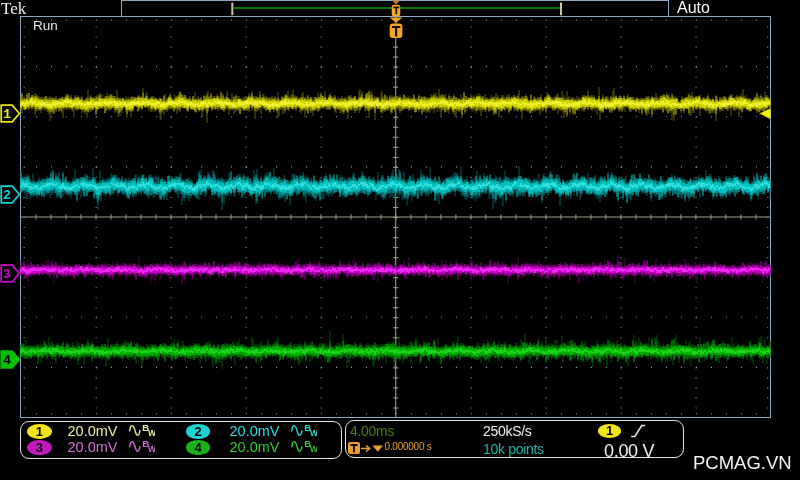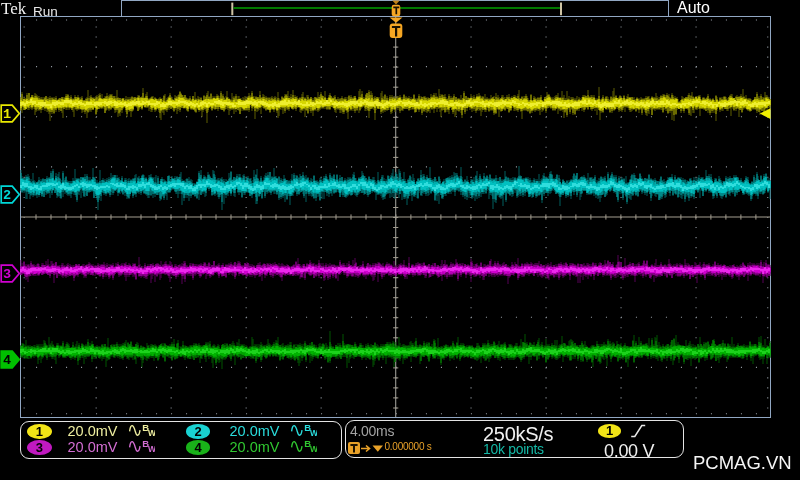--- a/index.html
+++ b/index.html
@@ -1,21 +1,21 @@
 <!DOCTYPE html>
 <html><head><meta charset="utf-8"><style>html,body{margin:0;padding:0;background:#000;width:800px;height:480px;overflow:hidden}body{font-family:"Liberation Sans",sans-serif;position:relative}.t{position:absolute;white-space:pre}</style></head><body>
 <div style="position:absolute;left:19.8px;top:15.8px;width:751.6px;height:402.6px;border:1.5px solid #91a7c3;box-sizing:border-box"></div>
 <div style="position:absolute;left:121px;top:0px;width:548px;height:16.6px;border:1.4px solid #91a7c3;border-top-width:1px;box-sizing:border-box;background:#000"></div>
 <svg style="position:absolute;left:0;top:0" width="800" height="20" viewBox="0 0 800 20">
     <path d="M232.3 2.6V15.2" stroke="#cfc4a4" stroke-width="2"></path>
     <path d="M561 2.6V15.2" stroke="#cfc4a4" stroke-width="2"></path>
     <path d="M233.5 8.1H560" stroke="#00a000" stroke-width="1.5"></path>
   </svg>
 <div class="t" style="left:1px;top:-1px;font-family:'Liberation Serif',serif;font-weight:normal;font-size:17px;color:#f2f2f2">Tek</div>
-<div class="t" style="left:33px;top:4px;font-size:13.5px;color:#e8e8e8">Run</div>
+<div class="t" style="left:33px;top:18px;font-size:13.5px;color:#e8e8e8">Run</div>
 <div class="t" style="left:677px;top:-1px;font-size:16px;color:#ffffff">Auto</div>
 <svg width="800" height="480" viewBox="0 0 800 480" style="position:absolute;left:0;top:0">
     <path d="M95.6 27h1.1M95.6 37h1.1M95.6 47.1h1.1M95.6 57.1h1.1M95.6 67.1h1.1M95.6 77.2h1.1M95.6 87.2h1.1M95.6 97.2h1.1M95.6 107.2h1.1M95.6 117.3h1.1M95.6 127.3h1.1M95.6 137.3h1.1M95.6 147.3h1.1M95.6 157.4h1.1M95.6 167.4h1.1M95.6 177.4h1.1M95.6 187.4h1.1M95.6 197.5h1.1M95.6 207.5h1.1M95.6 217.5h1.1M95.6 227.5h1.1M95.6 237.6h1.1M95.6 247.6h1.1M95.6 257.6h1.1M95.6 267.6h1.1M95.6 277.7h1.1M95.6 287.7h1.1M95.6 297.7h1.1M95.6 307.7h1.1M95.6 317.7h1.1M95.6 327.8h1.1M95.6 337.8h1.1M95.6 347.8h1.1M95.6 357.8h1.1M95.6 367.9h1.1M95.6 377.9h1.1M95.6 387.9h1.1M95.6 397.9h1.1M95.6 408h1.1M170.6 27h1.1M170.6 37h1.1M170.6 47.1h1.1M170.6 57.1h1.1M170.6 67.1h1.1M170.6 77.2h1.1M170.6 87.2h1.1M170.6 97.2h1.1M170.6 107.2h1.1M170.6 117.3h1.1M170.6 127.3h1.1M170.6 137.3h1.1M170.6 147.3h1.1M170.6 157.4h1.1M170.6 167.4h1.1M170.6 177.4h1.1M170.6 187.4h1.1M170.6 197.5h1.1M170.6 207.5h1.1M170.6 217.5h1.1M170.6 227.5h1.1M170.6 237.6h1.1M170.6 247.6h1.1M170.6 257.6h1.1M170.6 267.6h1.1M170.6 277.7h1.1M170.6 287.7h1.1M170.6 297.7h1.1M170.6 307.7h1.1M170.6 317.7h1.1M170.6 327.8h1.1M170.6 337.8h1.1M170.6 347.8h1.1M170.6 357.8h1.1M170.6 367.9h1.1M170.6 377.9h1.1M170.6 387.9h1.1M170.6 397.9h1.1M170.6 408h1.1M245.6 27h1.1M245.6 37h1.1M245.6 47.1h1.1M245.6 57.1h1.1M245.6 67.1h1.1M245.6 77.2h1.1M245.6 87.2h1.1M245.6 97.2h1.1M245.6 107.2h1.1M245.6 117.3h1.1M245.6 127.3h1.1M245.6 137.3h1.1M245.6 147.3h1.1M245.6 157.4h1.1M245.6 167.4h1.1M245.6 177.4h1.1M245.6 187.4h1.1M245.6 197.5h1.1M245.6 207.5h1.1M245.6 217.5h1.1M245.6 227.5h1.1M245.6 237.6h1.1M245.6 247.6h1.1M245.6 257.6h1.1M245.6 267.6h1.1M245.6 277.7h1.1M245.6 287.7h1.1M245.6 297.7h1.1M245.6 307.7h1.1M245.6 317.7h1.1M245.6 327.8h1.1M245.6 337.8h1.1M245.6 347.8h1.1M245.6 357.8h1.1M245.6 367.9h1.1M245.6 377.9h1.1M245.6 387.9h1.1M245.6 397.9h1.1M245.6 408h1.1M320.6 27h1.1M320.6 37h1.1M320.6 47.1h1.1M320.6 57.1h1.1M320.6 67.1h1.1M320.6 77.2h1.1M320.6 87.2h1.1M320.6 97.2h1.1M320.6 107.2h1.1M320.6 117.3h1.1M320.6 127.3h1.1M320.6 137.3h1.1M320.6 147.3h1.1M320.6 157.4h1.1M320.6 167.4h1.1M320.6 177.4h1.1M320.6 187.4h1.1M320.6 197.5h1.1M320.6 207.5h1.1M320.6 217.5h1.1M320.6 227.5h1.1M320.6 237.6h1.1M320.6 247.6h1.1M320.6 257.6h1.1M320.6 267.6h1.1M320.6 277.7h1.1M320.6 287.7h1.1M320.6 297.7h1.1M320.6 307.7h1.1M320.6 317.7h1.1M320.6 327.8h1.1M320.6 337.8h1.1M320.6 347.8h1.1M320.6 357.8h1.1M320.6 367.9h1.1M320.6 377.9h1.1M320.6 387.9h1.1M320.6 397.9h1.1M320.6 408h1.1M395.6 27h1.1M395.6 37h1.1M395.6 47.1h1.1M395.6 57.1h1.1M395.6 67.1h1.1M395.6 77.2h1.1M395.6 87.2h1.1M395.6 97.2h1.1M395.6 107.2h1.1M395.6 117.3h1.1M395.6 127.3h1.1M395.6 137.3h1.1M395.6 147.3h1.1M395.6 157.4h1.1M395.6 167.4h1.1M395.6 177.4h1.1M395.6 187.4h1.1M395.6 197.5h1.1M395.6 207.5h1.1M395.6 217.5h1.1M395.6 227.5h1.1M395.6 237.6h1.1M395.6 247.6h1.1M395.6 257.6h1.1M395.6 267.6h1.1M395.6 277.7h1.1M395.6 287.7h1.1M395.6 297.7h1.1M395.6 307.7h1.1M395.6 317.7h1.1M395.6 327.8h1.1M395.6 337.8h1.1M395.6 347.8h1.1M395.6 357.8h1.1M395.6 367.9h1.1M395.6 377.9h1.1M395.6 387.9h1.1M395.6 397.9h1.1M395.6 408h1.1M470.5 27h1.1M470.5 37h1.1M470.5 47.1h1.1M470.5 57.1h1.1M470.5 67.1h1.1M470.5 77.2h1.1M470.5 87.2h1.1M470.5 97.2h1.1M470.5 107.2h1.1M470.5 117.3h1.1M470.5 127.3h1.1M470.5 137.3h1.1M470.5 147.3h1.1M470.5 157.4h1.1M470.5 167.4h1.1M470.5 177.4h1.1M470.5 187.4h1.1M470.5 197.5h1.1M470.5 207.5h1.1M470.5 217.5h1.1M470.5 227.5h1.1M470.5 237.6h1.1M470.5 247.6h1.1M470.5 257.6h1.1M470.5 267.6h1.1M470.5 277.7h1.1M470.5 287.7h1.1M470.5 297.7h1.1M470.5 307.7h1.1M470.5 317.7h1.1M470.5 327.8h1.1M470.5 337.8h1.1M470.5 347.8h1.1M470.5 357.8h1.1M470.5 367.9h1.1M470.5 377.9h1.1M470.5 387.9h1.1M470.5 397.9h1.1M470.5 408h1.1M545.5 27h1.1M545.5 37h1.1M545.5 47.1h1.1M545.5 57.1h1.1M545.5 67.1h1.1M545.5 77.2h1.1M545.5 87.2h1.1M545.5 97.2h1.1M545.5 107.2h1.1M545.5 117.3h1.1M545.5 127.3h1.1M545.5 137.3h1.1M545.5 147.3h1.1M545.5 157.4h1.1M545.5 167.4h1.1M545.5 177.4h1.1M545.5 187.4h1.1M545.5 197.5h1.1M545.5 207.5h1.1M545.5 217.5h1.1M545.5 227.5h1.1M545.5 237.6h1.1M545.5 247.6h1.1M545.5 257.6h1.1M545.5 267.6h1.1M545.5 277.7h1.1M545.5 287.7h1.1M545.5 297.7h1.1M545.5 307.7h1.1M545.5 317.7h1.1M545.5 327.8h1.1M545.5 337.8h1.1M545.5 347.8h1.1M545.5 357.8h1.1M545.5 367.9h1.1M545.5 377.9h1.1M545.5 387.9h1.1M545.5 397.9h1.1M545.5 408h1.1M620.5 27h1.1M620.5 37h1.1M620.5 47.1h1.1M620.5 57.1h1.1M620.5 67.1h1.1M620.5 77.2h1.1M620.5 87.2h1.1M620.5 97.2h1.1M620.5 107.2h1.1M620.5 117.3h1.1M620.5 127.3h1.1M620.5 137.3h1.1M620.5 147.3h1.1M620.5 157.4h1.1M620.5 167.4h1.1M620.5 177.4h1.1M620.5 187.4h1.1M620.5 197.5h1.1M620.5 207.5h1.1M620.5 217.5h1.1M620.5 227.5h1.1M620.5 237.6h1.1M620.5 247.6h1.1M620.5 257.6h1.1M620.5 267.6h1.1M620.5 277.7h1.1M620.5 287.7h1.1M620.5 297.7h1.1M620.5 307.7h1.1M620.5 317.7h1.1M620.5 327.8h1.1M620.5 337.8h1.1M620.5 347.8h1.1M620.5 357.8h1.1M620.5 367.9h1.1M620.5 377.9h1.1M620.5 387.9h1.1M620.5 397.9h1.1M620.5 408h1.1M695.5 27h1.1M695.5 37h1.1M695.5 47.1h1.1M695.5 57.1h1.1M695.5 67.1h1.1M695.5 77.2h1.1M695.5 87.2h1.1M695.5 97.2h1.1M695.5 107.2h1.1M695.5 117.3h1.1M695.5 127.3h1.1M695.5 137.3h1.1M695.5 147.3h1.1M695.5 157.4h1.1M695.5 167.4h1.1M695.5 177.4h1.1M695.5 187.4h1.1M695.5 197.5h1.1M695.5 207.5h1.1M695.5 217.5h1.1M695.5 227.5h1.1M695.5 237.6h1.1M695.5 247.6h1.1M695.5 257.6h1.1M695.5 267.6h1.1M695.5 277.7h1.1M695.5 287.7h1.1M695.5 297.7h1.1M695.5 307.7h1.1M695.5 317.7h1.1M695.5 327.8h1.1M695.5 337.8h1.1M695.5 347.8h1.1M695.5 357.8h1.1M695.5 367.9h1.1M695.5 377.9h1.1M695.5 387.9h1.1M695.5 397.9h1.1M695.5 408h1.1M36 66.6h1.1M51 66.6h1.1M66 66.6h1.1M81 66.6h1.1M96 66.6h1.1M111 66.6h1.1M126 66.6h1.1M141 66.6h1.1M156 66.6h1.1M171 66.6h1.1M186 66.6h1.1M201 66.6h1.1M216 66.6h1.1M231 66.6h1.1M246 66.6h1.1M261 66.6h1.1M276 66.6h1.1M291 66.6h1.1M306 66.6h1.1M321 66.6h1.1M336 66.6h1.1M351 66.6h1.1M366 66.6h1.1M381 66.6h1.1M395.9 66.6h1.1M410.9 66.6h1.1M425.9 66.6h1.1M440.9 66.6h1.1M455.9 66.6h1.1M470.9 66.6h1.1M485.9 66.6h1.1M500.9 66.6h1.1M515.9 66.6h1.1M530.9 66.6h1.1M545.9 66.6h1.1M560.9 66.6h1.1M575.9 66.6h1.1M590.9 66.6h1.1M605.9 66.6h1.1M620.9 66.6h1.1M635.9 66.6h1.1M650.9 66.6h1.1M665.9 66.6h1.1M680.9 66.6h1.1M695.9 66.6h1.1M710.9 66.6h1.1M725.9 66.6h1.1M740.9 66.6h1.1M755.9 66.6h1.1M36 116.8h1.1M51 116.8h1.1M66 116.8h1.1M81 116.8h1.1M96 116.8h1.1M111 116.8h1.1M126 116.8h1.1M141 116.8h1.1M156 116.8h1.1M171 116.8h1.1M186 116.8h1.1M201 116.8h1.1M216 116.8h1.1M231 116.8h1.1M246 116.8h1.1M261 116.8h1.1M276 116.8h1.1M291 116.8h1.1M306 116.8h1.1M321 116.8h1.1M336 116.8h1.1M351 116.8h1.1M366 116.8h1.1M381 116.8h1.1M395.9 116.8h1.1M410.9 116.8h1.1M425.9 116.8h1.1M440.9 116.8h1.1M455.9 116.8h1.1M470.9 116.8h1.1M485.9 116.8h1.1M500.9 116.8h1.1M515.9 116.8h1.1M530.9 116.8h1.1M545.9 116.8h1.1M560.9 116.8h1.1M575.9 116.8h1.1M590.9 116.8h1.1M605.9 116.8h1.1M620.9 116.8h1.1M635.9 116.8h1.1M650.9 116.8h1.1M665.9 116.8h1.1M680.9 116.8h1.1M695.9 116.8h1.1M710.9 116.8h1.1M725.9 116.8h1.1M740.9 116.8h1.1M755.9 116.8h1.1M36 166.9h1.1M51 166.9h1.1M66 166.9h1.1M81 166.9h1.1M96 166.9h1.1M111 166.9h1.1M126 166.9h1.1M141 166.9h1.1M156 166.9h1.1M171 166.9h1.1M186 166.9h1.1M201 166.9h1.1M216 166.9h1.1M231 166.9h1.1M246 166.9h1.1M261 166.9h1.1M276 166.9h1.1M291 166.9h1.1M306 166.9h1.1M321 166.9h1.1M336 166.9h1.1M351 166.9h1.1M366 166.9h1.1M381 166.9h1.1M395.9 166.9h1.1M410.9 166.9h1.1M425.9 166.9h1.1M440.9 166.9h1.1M455.9 166.9h1.1M470.9 166.9h1.1M485.9 166.9h1.1M500.9 166.9h1.1M515.9 166.9h1.1M530.9 166.9h1.1M545.9 166.9h1.1M560.9 166.9h1.1M575.9 166.9h1.1M590.9 166.9h1.1M605.9 166.9h1.1M620.9 166.9h1.1M635.9 166.9h1.1M650.9 166.9h1.1M665.9 166.9h1.1M680.9 166.9h1.1M695.9 166.9h1.1M710.9 166.9h1.1M725.9 166.9h1.1M740.9 166.9h1.1M755.9 166.9h1.1M36 267.1h1.1M51 267.1h1.1M66 267.1h1.1M81 267.1h1.1M96 267.1h1.1M111 267.1h1.1M126 267.1h1.1M141 267.1h1.1M156 267.1h1.1M171 267.1h1.1M186 267.1h1.1M201 267.1h1.1M216 267.1h1.1M231 267.1h1.1M246 267.1h1.1M261 267.1h1.1M276 267.1h1.1M291 267.1h1.1M306 267.1h1.1M321 267.1h1.1M336 267.1h1.1M351 267.1h1.1M366 267.1h1.1M381 267.1h1.1M395.9 267.1h1.1M410.9 267.1h1.1M425.9 267.1h1.1M440.9 267.1h1.1M455.9 267.1h1.1M470.9 267.1h1.1M485.9 267.1h1.1M500.9 267.1h1.1M515.9 267.1h1.1M530.9 267.1h1.1M545.9 267.1h1.1M560.9 267.1h1.1M575.9 267.1h1.1M590.9 267.1h1.1M605.9 267.1h1.1M620.9 267.1h1.1M635.9 267.1h1.1M650.9 267.1h1.1M665.9 267.1h1.1M680.9 267.1h1.1M695.9 267.1h1.1M710.9 267.1h1.1M725.9 267.1h1.1M740.9 267.1h1.1M755.9 267.1h1.1M36 317.2h1.1M51 317.2h1.1M66 317.2h1.1M81 317.2h1.1M96 317.2h1.1M111 317.2h1.1M126 317.2h1.1M141 317.2h1.1M156 317.2h1.1M171 317.2h1.1M186 317.2h1.1M201 317.2h1.1M216 317.2h1.1M231 317.2h1.1M246 317.2h1.1M261 317.2h1.1M276 317.2h1.1M291 317.2h1.1M306 317.2h1.1M321 317.2h1.1M336 317.2h1.1M351 317.2h1.1M366 317.2h1.1M381 317.2h1.1M395.9 317.2h1.1M410.9 317.2h1.1M425.9 317.2h1.1M440.9 317.2h1.1M455.9 317.2h1.1M470.9 317.2h1.1M485.9 317.2h1.1M500.9 317.2h1.1M515.9 317.2h1.1M530.9 317.2h1.1M545.9 317.2h1.1M560.9 317.2h1.1M575.9 317.2h1.1M590.9 317.2h1.1M605.9 317.2h1.1M620.9 317.2h1.1M635.9 317.2h1.1M650.9 317.2h1.1M665.9 317.2h1.1M680.9 317.2h1.1M695.9 317.2h1.1M710.9 317.2h1.1M725.9 317.2h1.1M740.9 317.2h1.1M755.9 317.2h1.1M36 367.4h1.1M51 367.4h1.1M66 367.4h1.1M81 367.4h1.1M96 367.4h1.1M111 367.4h1.1M126 367.4h1.1M141 367.4h1.1M156 367.4h1.1M171 367.4h1.1M186 367.4h1.1M201 367.4h1.1M216 367.4h1.1M231 367.4h1.1M246 367.4h1.1M261 367.4h1.1M276 367.4h1.1M291 367.4h1.1M306 367.4h1.1M321 367.4h1.1M336 367.4h1.1M351 367.4h1.1M366 367.4h1.1M381 367.4h1.1M395.9 367.4h1.1M410.9 367.4h1.1M425.9 367.4h1.1M440.9 367.4h1.1M455.9 367.4h1.1M470.9 367.4h1.1M485.9 367.4h1.1M500.9 367.4h1.1M515.9 367.4h1.1M530.9 367.4h1.1M545.9 367.4h1.1M560.9 367.4h1.1M575.9 367.4h1.1M590.9 367.4h1.1M605.9 367.4h1.1M620.9 367.4h1.1M635.9 367.4h1.1M650.9 367.4h1.1M665.9 367.4h1.1M680.9 367.4h1.1M695.9 367.4h1.1M710.9 367.4h1.1M725.9 367.4h1.1M740.9 367.4h1.1M755.9 367.4h1.1M36 20h1.1M51 20h1.1M66 20h1.1M81 20h1.1M96 20h1.1M111 20h1.1M126 20h1.1M141 20h1.1M156 20h1.1M171 20h1.1M186 20h1.1M201 20h1.1M216 20h1.1M231 20h1.1M246 20h1.1M261 20h1.1M276 20h1.1M291 20h1.1M306 20h1.1M321 20h1.1M336 20h1.1M351 20h1.1M366 20h1.1M381 20h1.1M395.9 20h1.1M410.9 20h1.1M425.9 20h1.1M440.9 20h1.1M455.9 20h1.1M470.9 20h1.1M485.9 20h1.1M500.9 20h1.1M515.9 20h1.1M530.9 20h1.1M545.9 20h1.1M560.9 20h1.1M575.9 20h1.1M590.9 20h1.1M605.9 20h1.1M620.9 20h1.1M635.9 20h1.1M650.9 20h1.1M665.9 20h1.1M680.9 20h1.1M695.9 20h1.1M710.9 20h1.1M725.9 20h1.1M740.9 20h1.1M755.9 20h1.1M36 413.8h1.1M51 413.8h1.1M66 413.8h1.1M81 413.8h1.1M96 413.8h1.1M111 413.8h1.1M126 413.8h1.1M141 413.8h1.1M156 413.8h1.1M171 413.8h1.1M186 413.8h1.1M201 413.8h1.1M216 413.8h1.1M231 413.8h1.1M246 413.8h1.1M261 413.8h1.1M276 413.8h1.1M291 413.8h1.1M306 413.8h1.1M321 413.8h1.1M336 413.8h1.1M351 413.8h1.1M366 413.8h1.1M381 413.8h1.1M395.9 413.8h1.1M410.9 413.8h1.1M425.9 413.8h1.1M440.9 413.8h1.1M455.9 413.8h1.1M470.9 413.8h1.1M485.9 413.8h1.1M500.9 413.8h1.1M515.9 413.8h1.1M530.9 413.8h1.1M545.9 413.8h1.1M560.9 413.8h1.1M575.9 413.8h1.1M590.9 413.8h1.1M605.9 413.8h1.1M620.9 413.8h1.1M635.9 413.8h1.1M650.9 413.8h1.1M665.9 413.8h1.1M680.9 413.8h1.1M695.9 413.8h1.1M710.9 413.8h1.1M725.9 413.8h1.1M740.9 413.8h1.1M755.9 413.8h1.1M23.6 27h1.1M23.6 37h1.1M23.6 47.1h1.1M23.6 57.1h1.1M23.6 67.1h1.1M23.6 77.2h1.1M23.6 87.2h1.1M23.6 97.2h1.1M23.6 107.2h1.1M23.6 117.3h1.1M23.6 127.3h1.1M23.6 137.3h1.1M23.6 147.3h1.1M23.6 157.4h1.1M23.6 167.4h1.1M23.6 177.4h1.1M23.6 187.4h1.1M23.6 197.5h1.1M23.6 207.5h1.1M23.6 217.5h1.1M23.6 227.5h1.1M23.6 237.6h1.1M23.6 247.6h1.1M23.6 257.6h1.1M23.6 267.6h1.1M23.6 277.7h1.1M23.6 287.7h1.1M23.6 297.7h1.1M23.6 307.7h1.1M23.6 317.7h1.1M23.6 327.8h1.1M23.6 337.8h1.1M23.6 347.8h1.1M23.6 357.8h1.1M23.6 367.9h1.1M23.6 377.9h1.1M23.6 387.9h1.1M23.6 397.9h1.1M23.6 408h1.1M767.2 27h1.1M767.2 37h1.1M767.2 47.1h1.1M767.2 57.1h1.1M767.2 67.1h1.1M767.2 77.2h1.1M767.2 87.2h1.1M767.2 97.2h1.1M767.2 107.2h1.1M767.2 117.3h1.1M767.2 127.3h1.1M767.2 137.3h1.1M767.2 147.3h1.1M767.2 157.4h1.1M767.2 167.4h1.1M767.2 177.4h1.1M767.2 187.4h1.1M767.2 197.5h1.1M767.2 207.5h1.1M767.2 217.5h1.1M767.2 227.5h1.1M767.2 237.6h1.1M767.2 247.6h1.1M767.2 257.6h1.1M767.2 267.6h1.1M767.2 277.7h1.1M767.2 287.7h1.1M767.2 297.7h1.1M767.2 307.7h1.1M767.2 317.7h1.1M767.2 327.8h1.1M767.2 337.8h1.1M767.2 347.8h1.1M767.2 357.8h1.1M767.2 367.9h1.1M767.2 377.9h1.1M767.2 387.9h1.1M767.2 397.9h1.1M767.2 408h1.1" stroke="#aab2bc" stroke-width="1.1" opacity="0.85"></path>
     <path d="M21.0 217.0H770.0" stroke="#a39d90" stroke-width="1.2"></path>
     <path d="M36 214.4v5.2M51 214.4v5.2M66 214.4v5.2M81 214.4v5.2M96 214.4v5.2M111 214.4v5.2M126 214.4v5.2M141 214.4v5.2M156 214.4v5.2M171 214.4v5.2M186 214.4v5.2M201 214.4v5.2M216 214.4v5.2M231 214.4v5.2M246 214.4v5.2M261 214.4v5.2M276 214.4v5.2M291 214.4v5.2M306 214.4v5.2M321 214.4v5.2M336 214.4v5.2M351 214.4v5.2M366 214.4v5.2M381 214.4v5.2M395.9 214.4v5.2M410.9 214.4v5.2M425.9 214.4v5.2M440.9 214.4v5.2M455.9 214.4v5.2M470.9 214.4v5.2M485.9 214.4v5.2M500.9 214.4v5.2M515.9 214.4v5.2M530.9 214.4v5.2M545.9 214.4v5.2M560.9 214.4v5.2M575.9 214.4v5.2M590.9 214.4v5.2M605.9 214.4v5.2M620.9 214.4v5.2M635.9 214.4v5.2M650.9 214.4v5.2M665.9 214.4v5.2M680.9 214.4v5.2M695.9 214.4v5.2M710.9 214.4v5.2M725.9 214.4v5.2M740.9 214.4v5.2M755.9 214.4v5.2" stroke="#a39d90" stroke-width="1"></path>
     <path d="M395.7 17.0V417.0" stroke="#9a9a94" stroke-width="1.1"></path>
     <path d="M393.1 27h5.2M393.1 37h5.2M393.1 47.1h5.2M393.1 57.1h5.2M393.1 67.1h5.2M393.1 77.2h5.2M393.1 87.2h5.2M393.1 97.2h5.2M393.1 107.2h5.2M393.1 117.3h5.2M393.1 127.3h5.2M393.1 137.3h5.2M393.1 147.3h5.2M393.1 157.4h5.2M393.1 167.4h5.2M393.1 177.4h5.2M393.1 187.4h5.2M393.1 197.5h5.2M393.1 207.5h5.2M393.1 217.5h5.2M393.1 227.5h5.2M393.1 237.6h5.2M393.1 247.6h5.2M393.1 257.6h5.2M393.1 267.6h5.2M393.1 277.7h5.2M393.1 287.7h5.2M393.1 297.7h5.2M393.1 307.7h5.2M393.1 317.7h5.2M393.1 327.8h5.2M393.1 337.8h5.2M393.1 347.8h5.2M393.1 357.8h5.2M393.1 367.9h5.2M393.1 377.9h5.2M393.1 387.9h5.2M393.1 397.9h5.2M393.1 408h5.2" stroke="#a39d90" stroke-width="1"></path>
     <path d="M21 97V111M22 92V113M23 99V107M24 97V110M25 98V110M26 98V109M27 93V107M28 98V110M29 93V110M30 98V108M31 97V109M32 95V110M33 95V109M34 97V106M35 93V115M36 94V112M37 95V111M38 96V109M39 96V111M40 98V109M41 97V113M42 97V110M43 99V110M44 97V108M45 97V111M46 96V108M47 99V112M48 97V112M49 98V114M50 96V121M51 102V112M52 97V114M53 98V111M54 97V114M55 98V110M56 96V112M57 100V108M58 99V109M59 98V112M60 98V108M61 99V111M62 97V113M63 97V118M64 97V109M65 97V107M66 94V110M67 94V110M68 94V106M69 96V110M70 98V109M71 95V108M72 99V110M73 98V112M74 99V117M75 95V109M76 97V110M77 97V111M78 95V110M79 97V110M80 99V109M81 97V110M82 96V113M83 101V112M84 100V110M85 100V114M86 98V111M87 97V118M88 90V113M89 101V112M90 96V111M91 95V112M92 97V108M93 98V110M94 97V108M95 98V108M96 96V115M97 95V112M98 98V109M99 94V109M100 93V108M101 98V109M102 94V109M103 98V108M104 98V109M105 96V113M106 96V111M107 93V109M108 96V110M109 95V111M110 94V110M111 94V110M112 94V108M113 98V108M114 96V109M115 98V113M116 96V112M117 90V110M118 97V117M119 98V114M120 98V116M121 100V111M122 98V113M123 98V109M124 98V107M125 100V108M126 96V112M127 100V117M128 97V109M129 99V112M130 97V111M131 98V117M132 96V112M133 97V111M134 97V107M135 97V107M136 98V107M137 97V108M138 95V111M139 95V110M140 99V109M141 97V106M142 96V110M143 88V107M144 98V105M145 97V108M146 94V108M147 92V108M148 99V108M149 98V111M150 98V109M151 97V112M152 96V112M153 96V108M154 99V110M155 97V112M156 98V111M157 100V108M158 99V109M159 98V112M160 97V118M161 98V120M162 102V112M163 98V113M164 95V115M165 94V109M166 100V111M167 98V112M168 97V109M169 96V110M170 93V107M171 97V109M172 97V107M173 99V110M174 100V112M175 95V109M176 96V110M177 96V114M178 95V111M179 94V108M180 91V112M181 93V107M182 95V108M183 95V106M184 97V109M185 95V108M186 97V109M187 98V111M188 98V112M189 99V108M190 96V109M191 99V110M192 99V110M193 96V110M194 99V110M195 92V112M196 98V113M197 100V108M198 96V110M199 97V112M200 100V111M201 97V111M202 100V117M203 100V112M204 95V110M205 99V109M206 96V111M207 93V123M208 91V112M209 96V108M210 97V107M211 93V109M212 99V111M213 96V109M214 97V109M215 96V110M216 98V109M217 94V105M218 95V111M219 98V107M220 96V109M221 91V110M222 95V110M223 94V110M224 97V112M225 99V110M226 96V109M227 91V109M228 97V110M229 98V115M230 99V111M231 99V110M232 93V110M233 97V110M234 96V114M235 97V110M236 94V112M237 99V108M238 96V110M239 96V111M240 98V114M241 98V111M242 100V109M243 97V111M244 98V110M245 96V111M246 97V110M247 98V111M248 96V108M249 93V112M250 95V107M251 96V105M252 91V111M253 96V109M254 96V107M255 98V119M256 96V108M257 97V112M258 97V111M259 98V110M260 91V108M261 97V114M262 97V107M263 94V108M264 95V109M265 97V109M266 96V111M267 97V109M268 99V110M269 97V110M270 98V113M271 97V110M272 96V110M273 99V110M274 97V112M275 96V109M276 97V110M277 99V113M278 92V118M279 98V116M280 99V110M281 100V107M282 96V110M283 98V114M284 97V110M285 94V113M286 94V109M287 94V110M288 91V110M289 96V111M290 100V107M291 94V108M292 99V109M293 90V110M294 99V109M295 95V109M296 97V111M297 96V108M298 99V108M299 98V107M300 97V112M301 98V113M302 94V111M303 92V111M304 100V110M305 97V117M306 99V111M307 95V111M308 95V114M309 99V109M310 98V111M311 97V113M312 100V110M313 98V116M314 100V110M315 97V111M316 97V107M317 97V111M318 92V112M319 97V111M320 95V110M321 92V109M322 95V108M323 96V109M324 100V107M325 91V109M326 100V107M327 98V110M328 98V108M329 95V110M330 93V110M331 96V107M332 97V107M333 98V108M334 96V109M335 95V112M336 99V113M337 101V108M338 97V110M339 100V109M340 98V113M341 98V113M342 96V111M343 99V114M344 98V114M345 97V111M346 97V110M347 101V113M348 97V119M349 95V111M350 98V109M351 95V111M352 101V107M353 97V111M354 96V108M355 96V113M356 98V109M357 99V111M358 99V108M359 91V113M360 89V111M361 95V109M362 91V108M363 97V107M364 97V107M365 98V111M366 94V111M367 93V107M368 94V111M369 90V118M370 95V111M371 91V109M372 93V109M373 99V109M374 97V110M375 96V120M376 98V110M377 97V108M378 97V109M379 97V109M380 100V107M381 93V114M382 91V112M383 96V113M384 97V111M385 94V112M386 100V110M387 96V111M388 101V110M389 98V107M390 95V110M391 101V114M392 95V113M393 98V110M394 97V110M395 96V112M396 99V109M397 96V108M398 96V110M399 97V108M400 95V113M401 97V107M402 99V111M403 97V111M404 94V109M405 97V109M406 96V108M407 97V109M408 98V107M409 96V111M410 99V110M411 97V110M412 99V109M413 98V110M414 94V108M415 98V113M416 99V112M417 98V110M418 98V109M419 94V112M420 98V109M421 96V110M422 97V115M423 99V110M424 96V112M425 96V109M426 97V112M427 98V113M428 97V112M429 98V111M430 98V113M431 94V109M432 96V110M433 95V108M434 93V113M435 96V109M436 93V109M437 96V112M438 97V109M439 89V109M440 94V112M441 98V117M442 94V111M443 95V108M444 95V110M445 94V113M446 97V112M447 99V107M448 98V112M449 94V114M450 99V108M451 96V107M452 98V110M453 97V114M454 94V112M455 99V117M456 97V115M457 99V111M458 98V111M459 98V112M460 99V110M461 95V113M462 99V118M463 98V110M464 91V108M465 100V114M466 96V107M467 100V111M468 97V107M469 98V108M470 98V110M471 94V109M472 96V112M473 98V108M474 95V111M475 99V107M476 97V113M477 94V110M478 96V111M479 93V109M480 95V111M481 97V116M482 96V112M483 96V110M484 98V109M485 94V112M486 98V112M487 97V108M488 98V110M489 99V112M490 98V109M491 95V111M492 98V110M493 97V111M494 96V115M495 101V114M496 93V114M497 97V110M498 95V109M499 97V117M500 99V110M501 98V112M502 95V111M503 95V110M504 97V109M505 97V111M506 99V109M507 95V109M508 97V109M509 94V113M510 99V111M511 97V111M512 96V108M513 98V106M514 95V111M515 95V111M516 96V110M517 99V111M518 94V112M519 90V110M520 98V109M521 98V112M522 96V119M523 100V109M524 96V111M525 96V109M526 94V111M527 96V111M528 98V112M529 101V110M530 100V114M531 94V112M532 100V113M533 100V111M534 96V111M535 97V112M536 98V111M537 100V110M538 97V111M539 101V111M540 97V115M541 95V108M542 100V112M543 101V111M544 99V109M545 97V109M546 99V113M547 92V109M548 94V108M549 94V106M550 96V108M551 97V109M552 98V108M553 97V111M554 100V109M555 96V111M556 95V109M557 95V109M558 93V114M559 98V110M560 97V111M561 97V111M562 91V110M563 97V112M564 95V118M565 98V113M566 98V111M567 91V117M568 98V110M569 96V109M570 100V114M571 97V108M572 97V110M573 97V115M574 98V111M575 99V115M576 98V111M577 96V111M578 100V109M579 97V111M580 98V108M581 100V108M582 97V111M583 95V109M584 95V112M585 95V110M586 96V108M587 97V108M588 90V110M589 96V106M590 97V107M591 95V110M592 95V111M593 97V109M594 95V108M595 98V111M596 99V108M597 98V115M598 99V109M599 87V110M600 99V120M601 99V113M602 98V112M603 95V113M604 100V108M605 98V108M606 96V110M607 96V110M608 97V109M609 101V110M610 99V113M611 96V109M612 97V113M613 91V109M614 88V111M615 97V110M616 95V108M617 98V109M618 100V109M619 97V112M620 95V111M621 96V111M622 98V112M623 99V110M624 95V107M625 99V112M626 98V107M627 96V108M628 94V108M629 98V110M630 97V112M631 98V112M632 97V111M633 98V110M634 97V110M635 99V108M636 99V112M637 97V110M638 99V109M639 98V113M640 99V109M641 97V110M642 98V115M643 99V110M644 98V109M645 98V112M646 96V115M647 98V116M648 96V113M649 96V114M650 98V109M651 100V110M652 96V115M653 97V109M654 97V110M655 97V111M656 93V109M657 96V110M658 100V108M659 97V110M660 97V109M661 95V110M662 96V110M663 94V113M664 94V110M665 95V109M666 95V111M667 93V111M668 95V114M669 94V111M670 98V113M671 97V111M672 93V120M673 95V110M674 99V121M675 96V110M676 98V115M677 97V110M678 99V109M679 101V109M680 101V107M681 100V113M682 96V109M683 97V111M684 98V113M685 98V108M686 97V109M687 97V109M688 95V110M689 93V115M690 98V115M691 95V116M692 92V107M693 96V113M694 97V113M695 99V108M696 96V110M697 96V110M698 96V109M699 95V109M700 95V116M701 99V108M702 99V109M703 97V108M704 97V110M705 99V110M706 98V111M707 97V107M708 94V113M709 99V111M710 98V115M711 101V110M712 99V113M713 98V111M714 100V113M715 101V109M716 95V121M717 97V111M718 101V108M719 100V108M720 97V112M721 98V110M722 97V111M723 99V111M724 96V108M725 96V109M726 97V109M727 100V111M728 98V111M729 97V108M730 95V109M731 94V116M732 94V108M733 98V109M734 98V111M735 100V108M736 96V111M737 95V109M738 97V109M739 96V117M740 96V110M741 94V110M742 97V113M743 89V110M744 96V109M745 99V108M746 95V109M747 99V110M748 98V111M749 98V111M750 98V112M751 99V111M752 102V107M753 100V110M754 99V109M755 97V110M756 97V110M757 92V113M758 97V110M759 96V112M760 99V115M761 94V110M762 97V111M763 97V108M764 97V115M765 92V111M766 95V108M767 95V110M768 97V106M769 97V108M770 99V110" stroke="#5e5e00" stroke-width="1" fill="none"></path>
     <path d="M21 98V110M22 94V107M23 101V106M24 99V110M25 100V110M26 99V109M27 95V106M28 101V108M29 93V108M30 99V105M31 97V107M32 95V108M33 97V107M34 98V106M35 96V109M36 96V110M37 97V109M38 99V108M39 98V110M40 99V109M41 99V110M42 99V108M43 100V107M44 99V106M45 98V109M46 96V107M47 99V109M48 99V110M49 100V111M50 98V112M51 102V110M52 98V112M53 99V109M54 99V113M55 100V109M56 98V110M57 101V108M58 100V108M59 99V110M60 98V107M61 99V111M62 97V108M63 99V108M64 99V109M65 98V107M66 96V108M67 96V108M68 95V106M69 98V108M70 99V108M71 97V108M72 101V110M73 99V108M74 99V107M75 97V107M76 97V109M77 99V109M78 97V109M79 98V109M80 100V108M81 99V109M82 98V110M83 102V110M84 100V109M85 101V112M86 99V110M87 99V111M88 98V112M89 102V110M90 98V109M91 97V110M92 98V108M93 98V110M94 99V107M95 99V108M96 98V114M97 97V110M98 100V109M99 96V109M100 95V107M101 98V108M102 99V108M103 99V106M104 98V107M105 98V113M106 97V110M107 96V107M108 98V108M109 97V109M110 96V108M111 95V109M112 96V108M113 100V107M114 96V108M115 98V110M116 99V110M117 98V109M118 98V110M119 100V113M120 98V112M121 101V110M122 99V110M123 98V108M124 100V107M125 100V107M126 99V110M127 101V114M128 99V109M129 100V110M130 99V111M131 99V111M132 97V111M133 100V110M134 98V106M135 97V106M136 98V106M137 98V107M138 97V111M139 96V108M140 100V107M141 97V106M142 98V109M143 93V106M144 99V105M145 98V107M146 96V106M147 96V107M148 100V107M149 99V106M150 99V105M151 98V109M152 97V110M153 99V108M154 100V108M155 98V110M156 99V110M157 100V107M158 99V109M159 100V110M160 99V113M161 99V111M162 102V110M163 100V110M164 96V110M165 102V109M166 101V110M167 100V110M168 99V107M169 97V108M170 95V107M171 98V109M172 99V107M173 100V108M174 100V111M175 98V108M176 98V108M177 97V108M178 98V109M179 95V106M180 92V110M181 94V107M182 95V108M183 97V106M184 97V108M185 95V108M186 98V108M187 99V110M188 100V111M189 99V107M190 98V107M191 101V109M192 100V109M193 96V109M194 101V110M195 100V111M196 99V112M197 101V108M198 99V109M199 99V110M200 102V110M201 98V109M202 101V110M203 100V110M204 96V108M205 99V109M206 97V108M207 95V113M208 99V110M209 97V108M210 100V107M211 94V107M212 100V110M213 98V108M214 98V107M215 98V109M216 99V109M217 96V105M218 96V109M219 99V105M220 98V107M221 93V109M222 98V110M223 96V110M224 98V111M225 100V109M226 99V106M227 97V107M228 99V108M229 99V108M230 100V109M231 100V109M232 101V108M233 100V109M234 98V109M235 99V107M236 96V109M237 99V107M238 99V110M239 99V108M240 99V114M241 100V107M242 100V108M243 100V109M244 100V110M245 101V110M246 99V108M247 101V110M248 97V107M249 96V110M250 97V105M251 97V105M252 93V108M253 97V107M254 99V106M255 99V111M256 97V107M257 98V109M258 97V109M259 100V108M260 95V108M261 98V107M262 98V105M263 97V106M264 97V108M265 99V108M266 98V110M267 98V109M268 101V110M269 98V110M270 100V112M271 99V109M272 98V109M273 99V109M274 99V110M275 98V108M276 100V109M277 101V111M278 98V110M279 101V108M280 100V109M281 101V107M282 97V108M283 98V108M284 98V108M285 96V111M286 95V107M287 96V108M288 99V109M289 98V109M290 101V106M291 97V107M292 99V109M293 95V109M294 99V107M295 97V108M296 97V109M297 98V106M298 100V107M299 99V107M300 98V108M301 99V110M302 97V110M303 97V109M304 101V109M305 98V109M306 99V110M307 100V110M308 97V113M309 99V107M310 99V109M311 97V111M312 101V109M313 100V111M314 101V109M315 97V110M316 98V107M317 98V108M318 99V110M319 97V109M320 97V108M321 94V107M322 96V107M323 96V108M324 100V107M325 97V107M326 100V106M327 100V109M328 100V107M329 97V109M330 95V109M331 96V106M332 98V107M333 98V106M334 98V108M335 97V110M336 99V109M337 101V107M338 99V109M339 101V108M340 99V110M341 100V109M342 98V110M343 100V112M344 99V112M345 99V109M346 99V110M347 101V111M348 100V112M349 96V108M350 99V108M351 97V110M352 101V106M353 98V109M354 99V108M355 96V111M356 100V107M357 100V110M358 100V107M359 97V107M360 97V110M361 97V107M362 94V107M363 99V106M364 99V106M365 99V108M366 95V109M367 93V106M368 96V110M369 92V111M370 95V109M371 99V109M372 95V108M373 100V107M374 99V107M375 98V113M376 99V106M377 97V107M378 98V109M379 100V109M380 102V107M381 101V112M382 98V111M383 99V110M384 100V110M385 95V110M386 102V110M387 98V108M388 101V110M389 100V106M390 97V108M391 101V112M392 97V111M393 98V109M394 98V109M395 98V110M396 101V107M397 98V107M398 99V108M399 98V106M400 97V111M401 99V106M402 101V110M403 99V109M404 95V108M405 99V109M406 98V107M407 99V109M408 98V106M409 98V110M410 99V108M411 99V107M412 100V107M413 99V109M414 95V107M415 99V112M416 101V112M417 100V109M418 99V109M419 96V110M420 99V109M421 99V109M422 97V113M423 100V109M424 97V111M425 98V109M426 98V110M427 100V108M428 99V111M429 98V109M430 99V108M431 97V108M432 97V109M433 97V106M434 95V109M435 97V108M436 97V107M437 97V107M438 98V107M439 98V108M440 96V108M441 100V108M442 95V110M443 97V108M444 97V110M445 97V112M446 99V110M447 99V107M448 100V110M449 96V110M450 100V108M451 98V107M452 100V110M453 98V112M454 96V110M455 101V109M456 97V109M457 100V110M458 99V109M459 99V111M460 100V108M461 100V110M462 101V115M463 98V110M464 93V107M465 101V112M466 96V106M467 100V108M468 98V107M469 98V107M470 98V107M471 98V108M472 98V109M473 99V106M474 97V109M475 99V106M476 98V111M477 96V110M478 97V109M479 96V107M480 96V110M481 98V107M482 98V109M483 97V110M484 100V107M485 99V110M486 99V110M487 99V107M488 99V108M489 100V111M490 99V107M491 99V110M492 98V109M493 97V110M494 99V113M495 102V112M496 97V113M497 99V109M498 98V108M499 99V110M500 100V109M501 98V111M502 97V111M503 98V109M504 100V109M505 99V110M506 99V107M507 97V108M508 98V109M509 97V112M510 99V110M511 98V110M512 98V106M513 99V106M514 97V108M515 97V109M516 98V108M517 99V110M518 96V110M519 98V109M520 99V109M521 99V111M522 97V111M523 100V109M524 98V110M525 98V108M526 96V110M527 98V109M528 100V111M529 101V109M530 100V113M531 95V111M532 101V111M533 100V110M534 98V109M535 99V110M536 99V110M537 101V109M538 98V109M539 101V109M540 98V110M541 97V107M542 100V109M543 101V110M544 101V108M545 97V108M546 99V111M547 96V107M548 95V108M549 95V105M550 97V107M551 99V108M552 100V107M553 99V110M554 101V107M555 98V110M556 97V109M557 97V107M558 97V108M559 100V109M560 98V109M561 99V110M562 98V109M563 98V110M564 100V109M565 100V112M566 100V110M567 100V115M568 99V108M569 99V108M570 100V112M571 100V107M572 99V109M573 99V113M574 100V109M575 100V114M576 100V109M577 102V110M578 100V109M579 99V109M580 100V108M581 100V108M582 99V108M583 97V107M584 97V110M585 97V109M586 96V107M587 98V107M588 95V109M589 97V105M590 98V107M591 97V109M592 97V109M593 99V109M594 97V108M595 100V108M596 101V108M597 100V108M598 99V108M599 96V110M600 100V111M601 101V111M602 99V111M603 97V112M604 101V108M605 99V108M606 97V109M607 99V108M608 99V108M609 102V109M610 100V112M611 97V109M612 99V111M613 98V107M614 97V110M615 98V109M616 96V106M617 98V107M618 100V107M619 98V110M620 96V108M621 98V109M622 98V110M623 100V108M624 96V107M625 100V106M626 99V107M627 99V106M628 97V107M629 98V108M630 97V110M631 99V109M632 97V109M633 100V109M634 100V109M635 100V108M636 101V111M637 98V108M638 99V109M639 100V110M640 101V107M641 100V109M642 99V113M643 101V108M644 99V109M645 100V110M646 98V113M647 98V109M648 97V111M649 99V109M650 99V108M651 100V108M652 97V115M653 98V109M654 99V108M655 98V109M656 99V106M657 98V109M658 100V108M659 99V109M660 99V108M661 96V108M662 98V108M663 96V112M664 95V107M665 97V107M666 97V109M667 95V108M668 96V113M669 97V107M670 98V111M671 99V110M672 95V111M673 97V108M674 99V115M675 98V108M676 98V114M677 99V107M678 102V108M679 102V109M680 102V107M681 100V111M682 99V108M683 99V109M684 100V111M685 98V107M686 97V109M687 98V108M688 97V109M689 95V113M690 98V108M691 96V107M692 101V107M693 97V110M694 98V107M695 100V106M696 97V109M697 98V108M698 98V107M699 96V107M700 97V109M701 100V107M702 100V109M703 98V107M704 98V109M705 99V109M706 99V111M707 98V106M708 96V110M709 101V109M710 99V113M711 101V109M712 100V111M713 99V109M714 100V110M715 102V109M716 96V114M717 99V109M718 102V107M719 101V107M720 98V110M721 100V108M722 99V109M723 100V107M724 97V107M725 97V109M726 99V109M727 101V109M728 100V109M729 97V106M730 96V108M731 96V107M732 97V106M733 99V107M734 98V110M735 100V107M736 97V109M737 97V108M738 97V108M739 97V109M740 97V110M741 96V108M742 98V112M743 97V108M744 97V108M745 99V107M746 98V108M747 101V109M748 99V110M749 100V109M750 99V111M751 101V111M752 102V107M753 100V109M754 100V107M755 97V109M756 100V109M757 94V111M758 99V109M759 98V112M760 101V110M761 96V109M762 99V111M763 99V108M764 98V113M765 101V109M766 97V108M767 97V108M768 98V106M769 99V106M770 99V107" stroke="#a8a800" stroke-width="1" fill="none"></path>
     <path d="M21 100V108M22 101V105M23 101V106M24 99V107M25 102V108M26 100V109M27 99V106M28 101V107M29 100V106M30 101V105M31 98V105M32 97V107M33 98V105M34 100V104M35 98V107M36 100V107M37 98V106M38 100V107M39 100V107M40 100V109M41 100V108M42 100V106M43 100V106M44 102V105M45 102V108M46 100V107M47 101V108M48 101V109M49 102V109M50 100V108M51 103V109M52 100V110M53 100V108M54 100V106M55 100V108M56 100V108M57 102V106M58 100V107M59 100V108M60 101V107M61 102V108M62 99V106M63 100V107M64 100V107M65 100V106M66 98V107M67 98V107M68 98V104M69 100V107M70 101V107M71 99V107M72 101V108M73 100V107M74 101V106M75 100V107M76 99V105M77 100V107M78 98V108M79 101V106M80 100V106M81 100V109M82 100V107M83 103V109M84 101V107M85 103V109M86 101V110M87 101V109M88 101V108M89 102V108M90 101V107M91 99V108M92 100V107M93 101V109M94 99V106M95 102V107M96 101V108M97 101V109M98 101V106M99 99V105M100 98V107M101 99V106M102 99V107M103 100V106M104 99V106M105 99V107M106 99V105M107 99V106M108 101V106M109 99V108M110 98V105M111 100V106M112 98V107M113 100V106M114 99V106M115 100V106M116 101V108M117 101V108M118 100V108M119 101V107M120 100V107M121 102V107M122 101V108M123 99V107M124 102V106M125 101V106M126 101V108M127 102V110M128 100V107M129 102V110M130 101V109M131 101V109M132 100V108M133 102V109M134 100V106M135 99V105M136 101V106M137 101V105M138 98V106M139 98V107M140 101V107M141 98V106M142 100V108M143 98V105M144 101V105M145 98V107M146 100V105M147 98V105M148 101V106M149 100V105M150 100V105M151 99V107M152 99V108M153 99V106M154 100V107M155 100V109M156 99V109M157 101V107M158 101V108M159 101V108M160 101V108M161 99V110M162 102V107M163 102V109M164 101V109M165 102V109M166 102V107M167 102V108M168 100V106M169 98V105M170 98V105M171 100V106M172 101V106M173 100V107M174 101V108M175 101V108M176 99V106M177 99V106M178 100V107M179 97V106M180 98V107M181 98V105M182 98V106M183 98V105M184 99V108M185 100V107M186 100V106M187 100V108M188 101V109M189 100V106M190 101V106M191 101V108M192 102V108M193 99V107M194 101V109M195 100V108M196 100V106M197 103V107M198 101V108M199 100V110M200 103V107M201 100V107M202 101V109M203 102V108M204 100V106M205 100V107M206 99V107M207 101V108M208 99V108M209 99V107M210 100V106M211 99V106M212 100V108M213 99V106M214 98V105M215 99V106M216 99V107M217 98V104M218 98V107M219 100V105M220 100V107M221 99V108M222 99V108M223 101V108M224 100V108M225 100V107M226 100V105M227 98V105M228 102V106M229 99V106M230 101V108M231 102V108M232 102V107M233 102V108M234 100V108M235 102V107M236 102V109M237 102V107M238 100V108M239 99V107M240 99V107M241 100V107M242 102V107M243 101V108M244 101V109M245 102V108M246 100V108M247 101V108M248 98V106M249 98V108M250 100V105M251 98V104M252 97V106M253 99V106M254 99V106M255 100V108M256 100V107M257 100V108M258 99V107M259 101V107M260 99V107M261 100V105M262 101V105M263 99V106M264 99V106M265 101V107M266 100V107M267 101V107M268 102V109M269 100V108M270 101V110M271 101V107M272 101V108M273 100V109M274 101V109M275 100V106M276 101V107M277 102V110M278 100V107M279 101V108M280 102V107M281 101V107M282 100V106M283 100V107M284 99V106M285 99V107M286 98V106M287 98V106M288 100V107M289 98V107M290 101V106M291 99V107M292 100V108M293 98V107M294 99V105M295 99V106M296 99V107M297 101V105M298 101V105M299 100V107M300 101V107M301 101V108M302 99V109M303 100V108M304 101V108M305 99V107M306 101V107M307 101V108M308 100V108M309 101V106M310 100V107M311 99V107M312 103V107M313 102V110M314 102V107M315 103V109M316 100V106M317 99V108M318 101V108M319 99V108M320 100V107M321 100V105M322 98V106M323 99V107M324 100V106M325 98V106M326 100V106M327 101V106M328 100V106M329 98V106M330 98V106M331 99V105M332 101V105M333 99V105M334 101V108M335 101V108M336 100V107M337 101V106M338 102V108M339 102V106M340 101V108M341 102V107M342 101V107M343 101V108M344 102V107M345 100V108M346 101V108M347 101V110M348 101V109M349 100V107M350 101V107M351 99V109M352 101V106M353 99V106M354 101V107M355 98V108M356 102V106M357 101V108M358 100V106M359 99V105M360 99V107M361 98V107M362 98V106M363 100V105M364 99V105M365 100V105M366 98V107M367 99V105M368 99V108M369 98V105M370 101V107M371 100V106M372 98V107M373 101V105M374 102V107M375 101V108M376 100V105M377 99V106M378 99V108M379 102V106M380 102V106M381 103V109M382 100V108M383 100V108M384 103V109M385 100V109M386 102V107M387 100V108M388 102V108M389 101V106M390 99V107M391 101V106M392 99V109M393 100V107M394 100V107M395 99V109M396 101V106M397 100V106M398 100V106M399 98V105M400 98V106M401 100V106M402 101V107M403 100V108M404 99V106M405 100V107M406 100V106M407 100V107M408 99V106M409 100V108M410 101V108M411 101V107M412 100V107M413 99V107M414 100V107M415 100V109M416 102V108M417 102V107M418 102V108M419 103V109M420 100V107M421 100V108M422 99V108M423 101V107M424 100V109M425 101V108M426 100V107M427 101V107M428 101V109M429 100V109M430 100V106M431 99V107M432 98V107M433 100V105M434 98V108M435 99V107M436 100V106M437 99V107M438 99V105M439 100V105M440 98V107M441 101V107M442 98V107M443 99V105M444 99V107M445 99V107M446 100V105M447 101V107M448 101V109M449 102V108M450 100V106M451 100V107M452 100V107M453 100V109M454 102V109M455 102V108M456 100V109M457 102V106M458 101V107M459 100V109M460 102V107M461 100V107M462 103V110M463 100V108M464 99V106M465 102V108M466 100V105M467 101V108M468 101V106M469 100V105M470 99V107M471 98V107M472 101V108M473 100V106M474 99V107M475 100V106M476 99V106M477 97V107M478 98V107M479 97V105M480 99V107M481 101V107M482 99V107M483 100V108M484 101V107M485 101V109M486 100V107M487 100V106M488 101V107M489 101V108M490 100V106M491 101V107M492 99V107M493 100V107M494 99V109M495 103V110M496 100V107M497 102V107M498 100V107M499 101V109M500 100V107M501 99V108M502 99V109M503 101V108M504 101V107M505 100V106M506 99V106M507 101V107M508 101V107M509 99V107M510 100V108M511 100V108M512 98V105M513 100V106M514 97V107M515 99V107M516 98V106M517 99V108M518 99V108M519 100V108M520 101V108M521 99V109M522 101V109M523 100V108M524 99V108M525 100V107M526 99V107M527 100V108M528 102V109M529 102V108M530 102V108M531 100V109M532 101V110M533 102V109M534 100V108M535 100V108M536 101V108M537 102V107M538 100V108M539 102V109M540 100V108M541 100V106M542 101V107M543 102V107M544 102V106M545 99V107M546 100V108M547 98V105M548 98V106M549 97V105M550 98V106M551 100V105M552 101V105M553 100V108M554 101V106M555 100V108M556 99V108M557 99V106M558 98V107M559 101V108M560 98V107M561 101V107M562 100V107M563 100V109M564 102V109M565 100V109M566 101V107M567 100V109M568 100V107M569 100V108M570 102V106M571 100V107M572 100V107M573 101V108M574 102V108M575 101V109M576 101V107M577 102V109M578 101V108M579 100V107M580 101V108M581 101V106M582 100V107M583 97V105M584 98V107M585 99V106M586 98V107M587 101V105M588 98V107M589 99V105M590 98V107M591 100V107M592 99V107M593 100V107M594 98V106M595 101V106M596 101V107M597 100V107M598 100V106M599 99V108M600 102V110M601 102V109M602 100V108M603 99V110M604 102V106M605 101V108M606 99V109M607 101V107M608 101V106M609 102V108M610 102V107M611 101V107M612 102V109M613 100V106M614 99V108M615 100V109M616 98V106M617 98V107M618 100V105M619 99V108M620 99V107M621 98V107M622 100V106M623 101V106M624 98V105M625 100V106M626 101V105M627 99V106M628 99V105M629 100V106M630 98V108M631 101V108M632 100V107M633 100V108M634 100V109M635 102V106M636 101V108M637 99V108M638 102V108M639 101V109M640 102V106M641 100V108M642 100V107M643 103V107M644 100V108M645 102V108M646 101V110M647 100V108M648 100V109M649 100V107M650 102V107M651 101V106M652 98V107M653 99V106M654 101V108M655 101V108M656 101V106M657 101V108M658 101V107M659 100V107M660 101V107M661 98V107M662 100V105M663 98V107M664 97V107M665 98V105M666 99V108M667 100V107M668 99V107M669 102V106M670 100V108M671 99V108M672 100V109M673 99V107M674 100V109M675 100V107M676 99V108M677 99V106M678 103V108M679 103V109M680 103V107M681 103V108M682 100V107M683 101V108M684 101V109M685 99V107M686 99V108M687 100V108M688 99V108M689 100V107M690 100V106M691 99V106M692 101V106M693 99V108M694 99V106M695 100V105M696 97V107M697 99V107M698 99V106M699 97V104M700 99V108M701 101V106M702 101V108M703 100V107M704 100V108M705 100V108M706 100V108M707 100V106M708 99V108M709 101V107M710 100V108M711 102V108M712 101V109M713 100V107M714 102V109M715 102V108M716 102V110M717 100V107M718 102V106M719 102V107M720 101V109M721 102V107M722 100V108M723 101V106M724 100V107M725 100V107M726 100V106M727 101V107M728 101V106M729 100V105M730 98V105M731 98V107M732 98V105M733 99V105M734 98V107M735 100V106M736 101V106M737 101V106M738 99V107M739 101V106M740 99V108M741 98V108M742 98V106M743 100V106M744 99V107M745 99V106M746 99V106M747 102V109M748 100V109M749 101V109M750 101V110M751 103V108M752 102V107M753 101V108M754 100V107M755 99V107M756 101V107M757 99V108M758 101V107M759 100V108M760 102V109M761 100V107M762 100V108M763 100V107M764 101V106M765 101V107M766 98V108M767 99V107M768 99V106M769 101V105M770 100V105" stroke="#eeee00" stroke-width="1" fill="none"></path>
@@ -71,22 +71,22 @@
     <text x="13.2" y="8.2" font-size="9.5" font-weight="bold" fill="#d36ed3" font-family="Liberation Sans, sans-serif">B</text>
     <text x="19" y="13.4" font-size="8.5" font-weight="bold" fill="#d36ed3" font-family="Liberation Sans, sans-serif">W</text>
   </svg>
 <div style="position:absolute;left:185.95px;top:440.0px;width:24.5px;height:14.8px;background:#19b219;border-radius:50%;color:#000;font-weight:bold;font-size:13px;text-align:center;line-height:15.4px">4</div>
 <div class="t" style="left:229.5px;top:439.2px;font-size:14.5px;color:#30c730">20.0mV</div>
 <svg style="position:absolute;left:290.5px;top:439.4px" width="26" height="15" viewBox="0 0 26 15">
     <path d="M0.6 8.4 Q1.4 2.2 3.2 2.6 Q4.8 3.0 6.2 8.2 Q7.4 12.6 8.9 12.2 Q10.4 11.8 11 7.2" fill="none" stroke="#30c730" stroke-width="1.35"></path>
     <text x="13.2" y="8.2" font-size="9.5" font-weight="bold" fill="#30c730" font-family="Liberation Sans, sans-serif">B</text>
     <text x="19" y="13.4" font-size="8.5" font-weight="bold" fill="#30c730" font-family="Liberation Sans, sans-serif">W</text>
   </svg>
-<div class="t" style="left:350px;top:423px;font-size:14px;letter-spacing:-0.3px;color:#a3a3a3">4.00ms</div>
-<div class="t" style="left:483px;top:423px;font-size:20px;letter-spacing:-0.3px;color:#f0f0f0">250kS/s</div>
+<div class="t" style="left:350px;top:423px;font-size:14px;letter-spacing:-0.3px;color:#4d7c0f">4.00ms</div>
+<div class="t" style="left:483px;top:423px;font-size:14px;letter-spacing:-0.3px;color:#f0f0f0">250kS/s</div>
 <div style="position:absolute;left:597.75px;top:423.5px;width:23.5px;height:14.2px;background:#f2e416;border-radius:50%;color:#000;font-weight:bold;font-size:13px;text-align:center;line-height:14.799999999999999px">1</div>
 <svg style="position:absolute;left:629px;top:423px" width="18" height="16" viewBox="0 0 18 16">
     <path d="M2.2 13.5h3.6l7-11h3.4" fill="none" stroke="#e8e8e8" stroke-width="1.5"></path>
   </svg>
 <div class="t" style="left:483px;top:440.6px;font-size:14px;letter-spacing:-0.3px;color:#14b8a6">10k points</div>
 <div class="t" style="left:604px;top:440.6px;font-size:18px;letter-spacing:-0.3px;color:#f0f0f0">0.00 V</div>
 <div style="position:absolute;left:348px;top:442.2px;width:12px;height:12px;background:#e8a128;border-radius:2px"></div>
 <svg style="position:absolute;left:348px;top:442.2px" width="12" height="12" viewBox="0 0 12 12">
     <path d="M2.4 3h7.2M6 3v7.4" stroke="#201400" stroke-width="2"></path>
   </svg>

